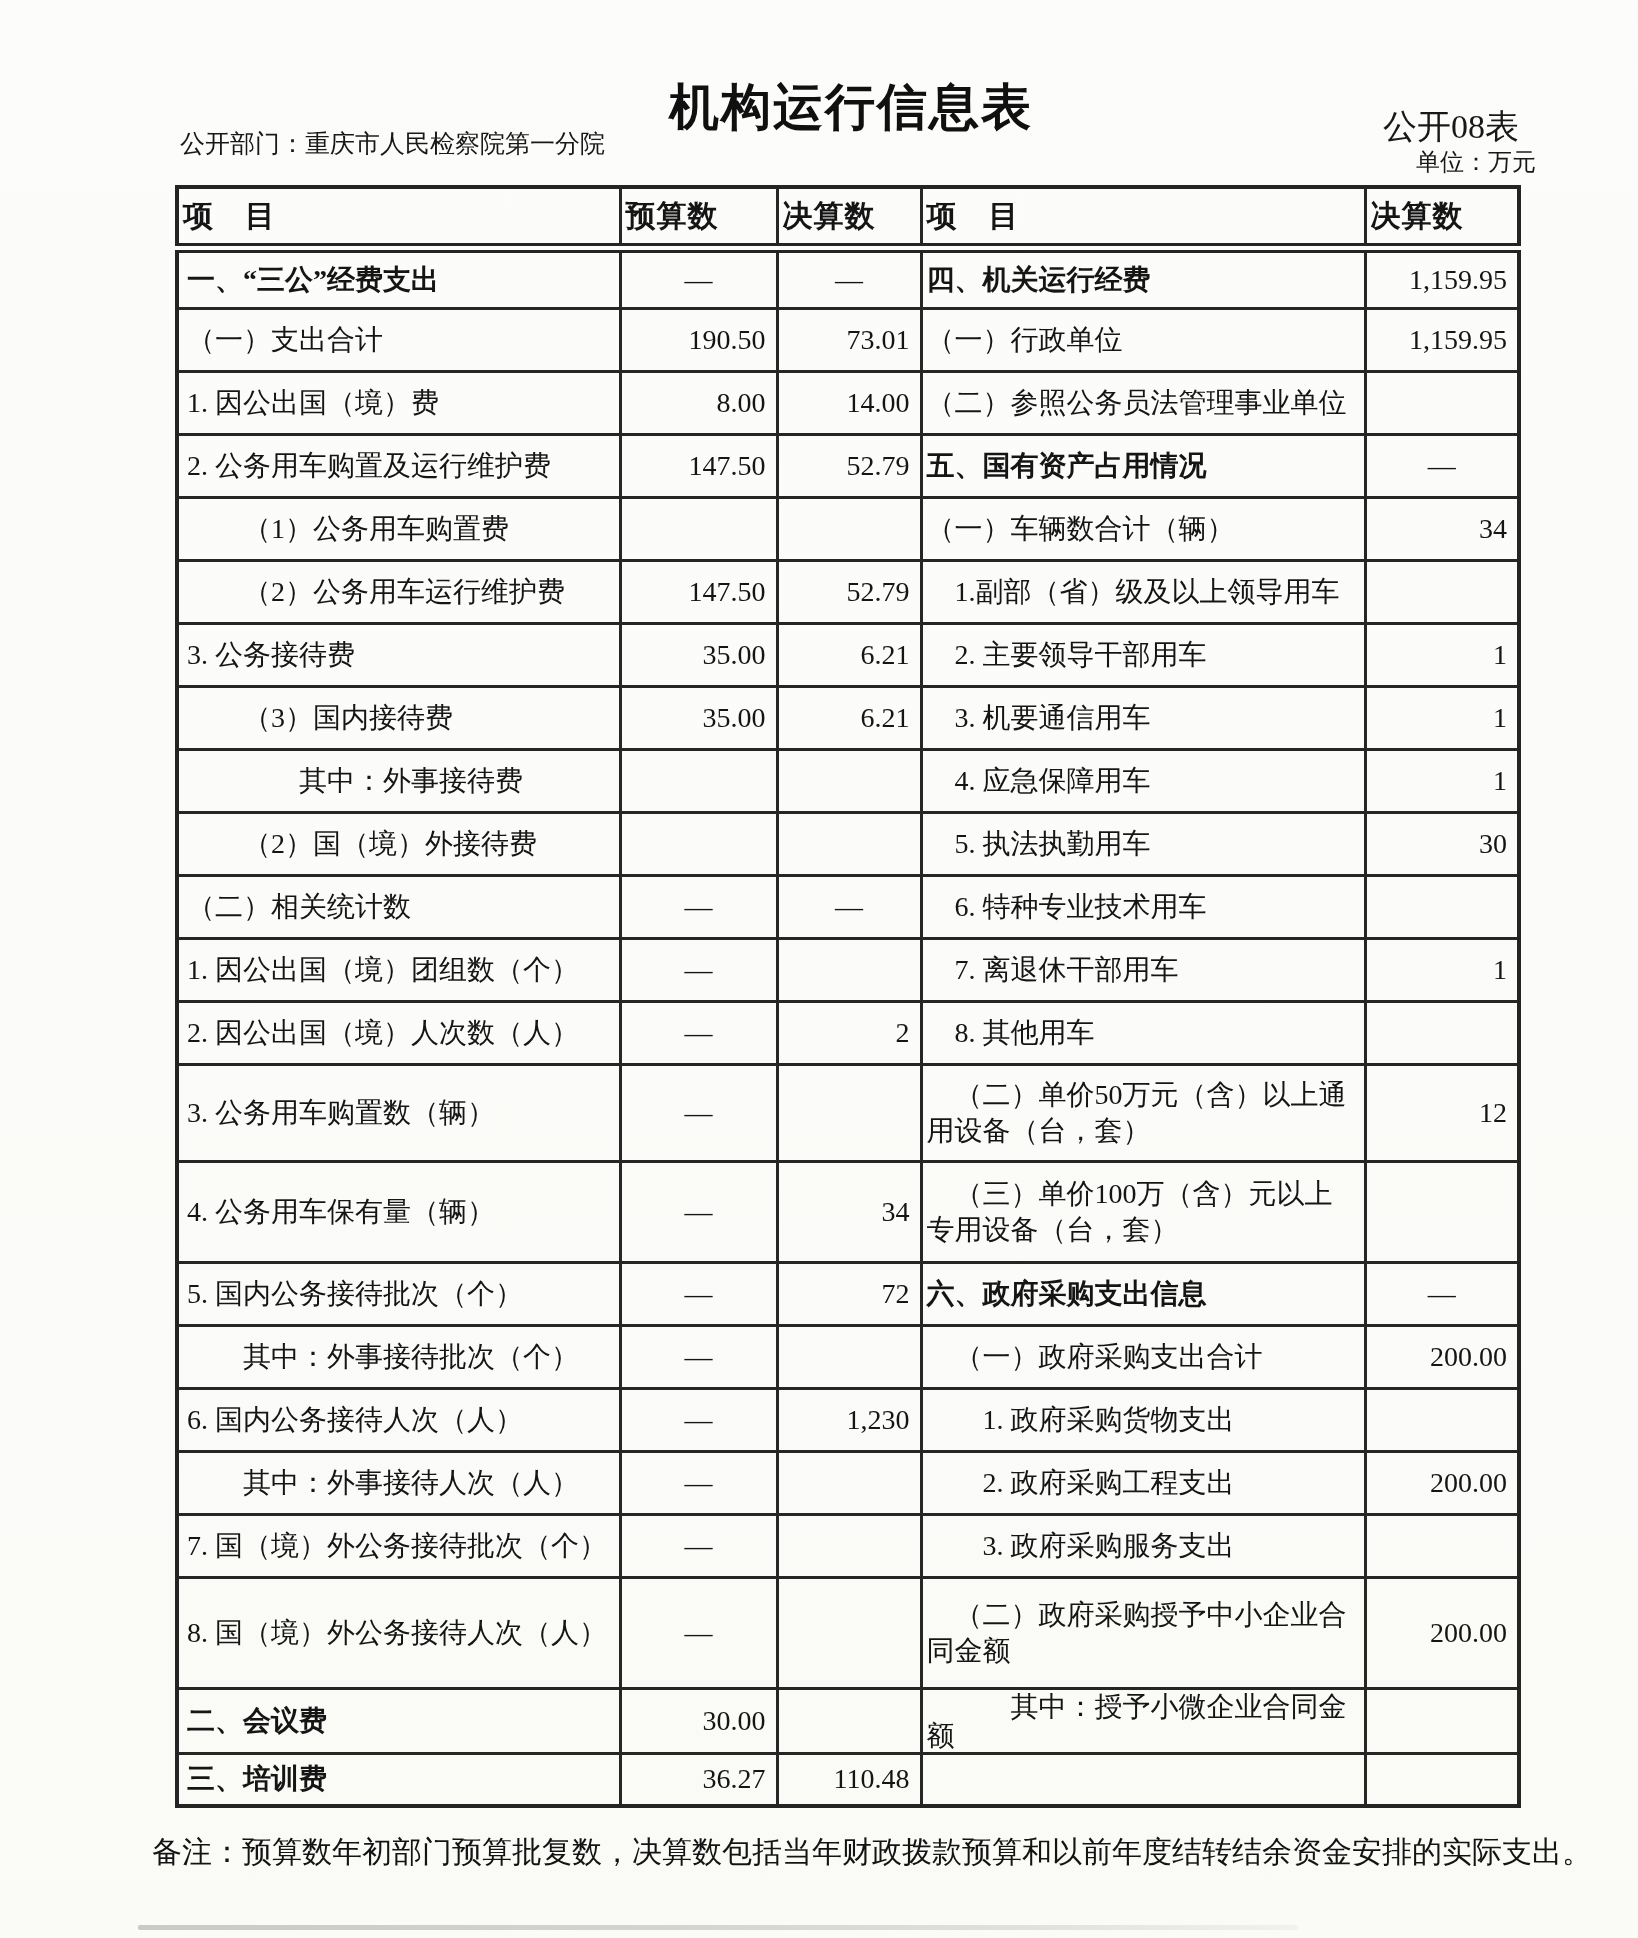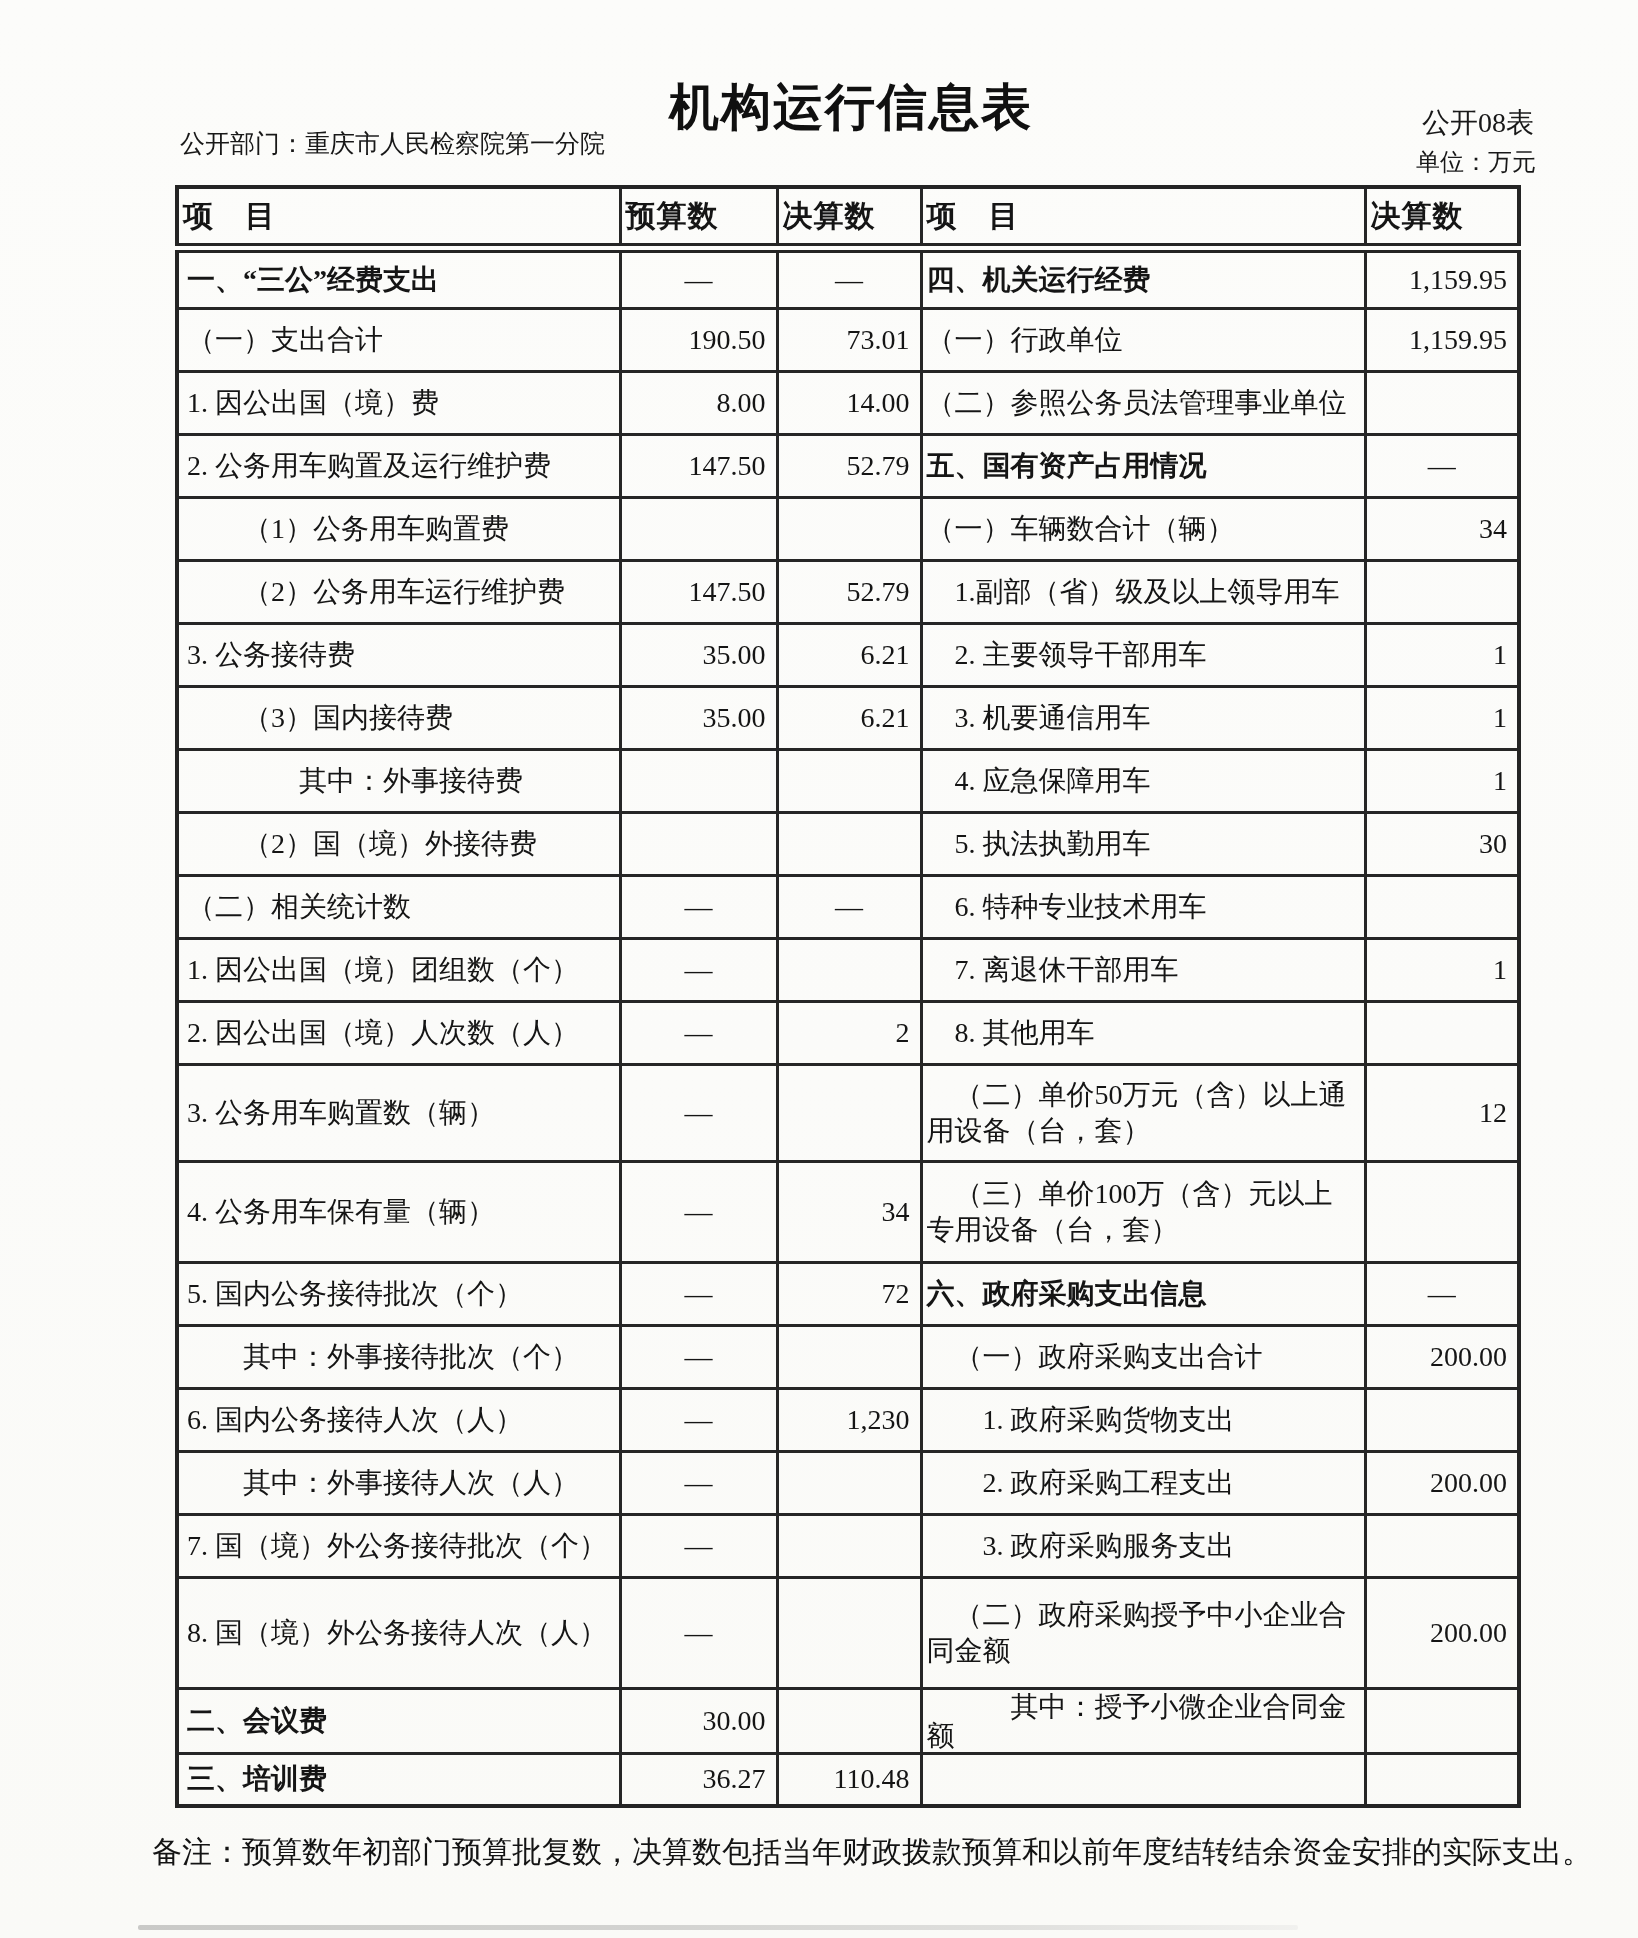--- a/index.html
+++ b/index.html
@@ -5,21 +5,21 @@
   html,body{margin:0;padding:0;background:#ffffff;}
   .page{
     position:relative;width:1638px;height:1938px;overflow:hidden;
     background:linear-gradient(180deg,#fcfcfa 0%,#fbfbf9 55%,#fafaf7 100%);
     font-family:"Liberation Serif","DejaVu Serif",serif;color:#181818;
   }
   .title{
     position:absolute;top:50px;left:64px;right:0;text-align:center;
     font-size:50px;font-weight:bold;letter-spacing:2px;color:#101010;margin-top:24px;
   }
-  .form-code{position:absolute;top:104px;right:104px;font-size:28px;}
+  .form-code{position:absolute;top:104px;right:119px;font-size:34px;}
   .dept{position:absolute;top:127px;left:180px;font-size:25px;}
   .unit{position:absolute;top:146px;right:102px;font-size:24px;}
   table.info{
     position:absolute;left:175px;top:185px;width:1342px;
     border-collapse:collapse;table-layout:fixed;
     border:4px solid #242424;
   }
   .info th,.info td{
     border:3px solid #262626;vertical-align:middle;overflow:hidden;
     font-size:28px;line-height:36px;padding:2px 4px;color:#151515;

